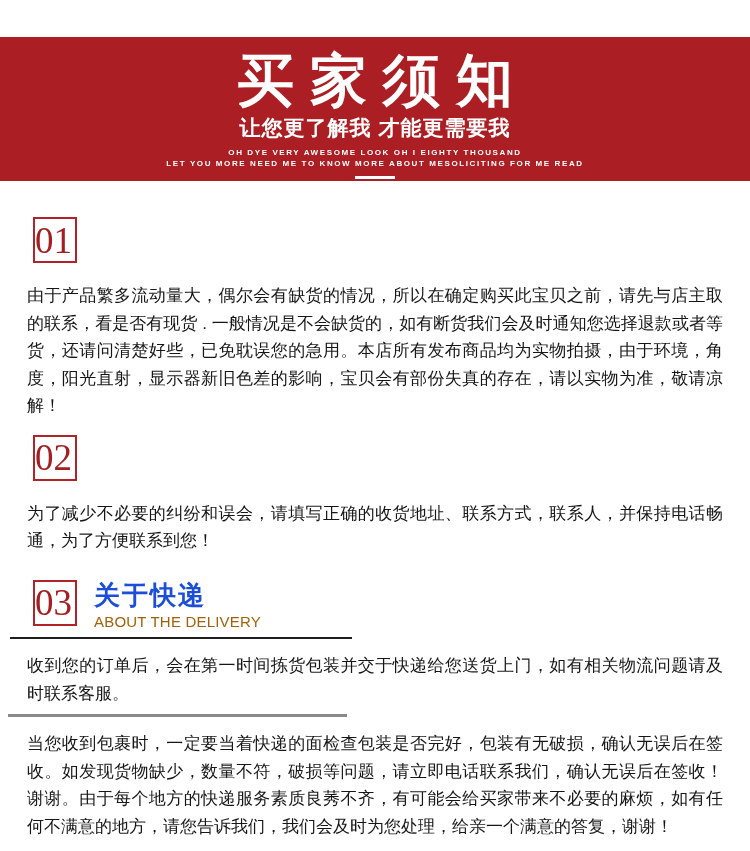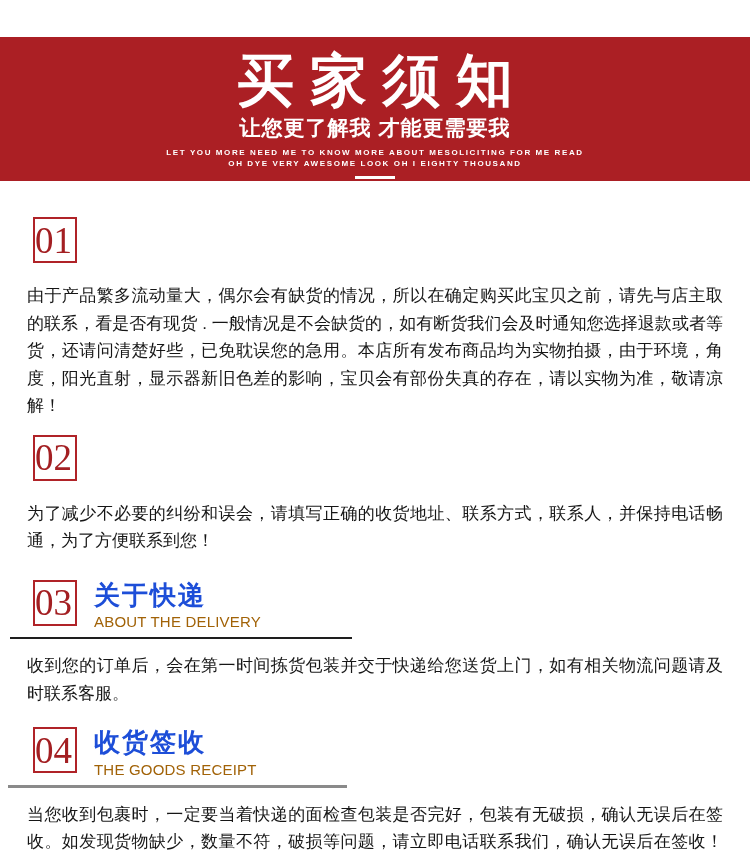--- a/index.html
+++ b/index.html
@@ -134,22 +134,22 @@
 <body>
 
 <div class="page">
 
   <div class="top-gap"></div>
 
   <div class="banner">
     <div class="banner-title">买家须知</div>
     <div class="banner-subtitle">让您更了解我 才能更需要我</div>
     <div class="banner-caption">
+      <div>OH DYE VERY AWESOME LOOK OH I EIGHTY THOUSAND</div>
       <div>LET YOU MORE NEED ME TO KNOW MORE ABOUT MESOLICITING FOR ME READ</div>
-      <div>OH DYE VERY AWESOME LOOK OH I EIGHTY THOUSAND</div>
     </div>
     <div class="banner-bar"></div>
   </div>
 
   <div class="content">
 
     <div>
       <div class="num-box ml6 s01-box">
         <span class="num">01</span>
       </div>
@@ -171,27 +171,18 @@
         <div class="title-stack">
           <div class="sec-title">关于快递</div>
           <div class="sec-subtitle">ABOUT THE DELIVERY</div>
         </div>
       </div>
       <div class="rule rule-dark"></div>
       <p class="body mt-para-sm">收到您的订单后，会在第一时间拣货包装并交于快递给您送货上门，如有相关物流问题请及时联系客服。</p>
     </div>
 
     <div>
-      <div class="sec-header s04-head">
-        <div class="num-box ml6">
-          <span class="num">04</span>
-        </div>
-        <div class="title-stack">
-          <div class="sec-title">收货签收</div>
-          <div class="sec-subtitle">THE GOODS RECEIPT</div>
-        </div>
-      </div>
       <div class="rule rule-gray"></div>
       <p class="body mt-para-sm">当您收到包裹时，一定要当着快递的面检查包装是否完好，包装有无破损，确认无误后在签收。如发现货物缺少，数量不符，破损等问题，请立即电话联系我们，确认无误后在签收！ 谢谢。由于每个地方的快递服务素质良莠不齐，有可能会给买家带来不必要的麻烦，如有任何不满意的地方，请您告诉我们，我们会及时为您处理，给亲一个满意的答复，谢谢！</p>
     </div>
 
   </div>
 </div>
 
 </body></html>

